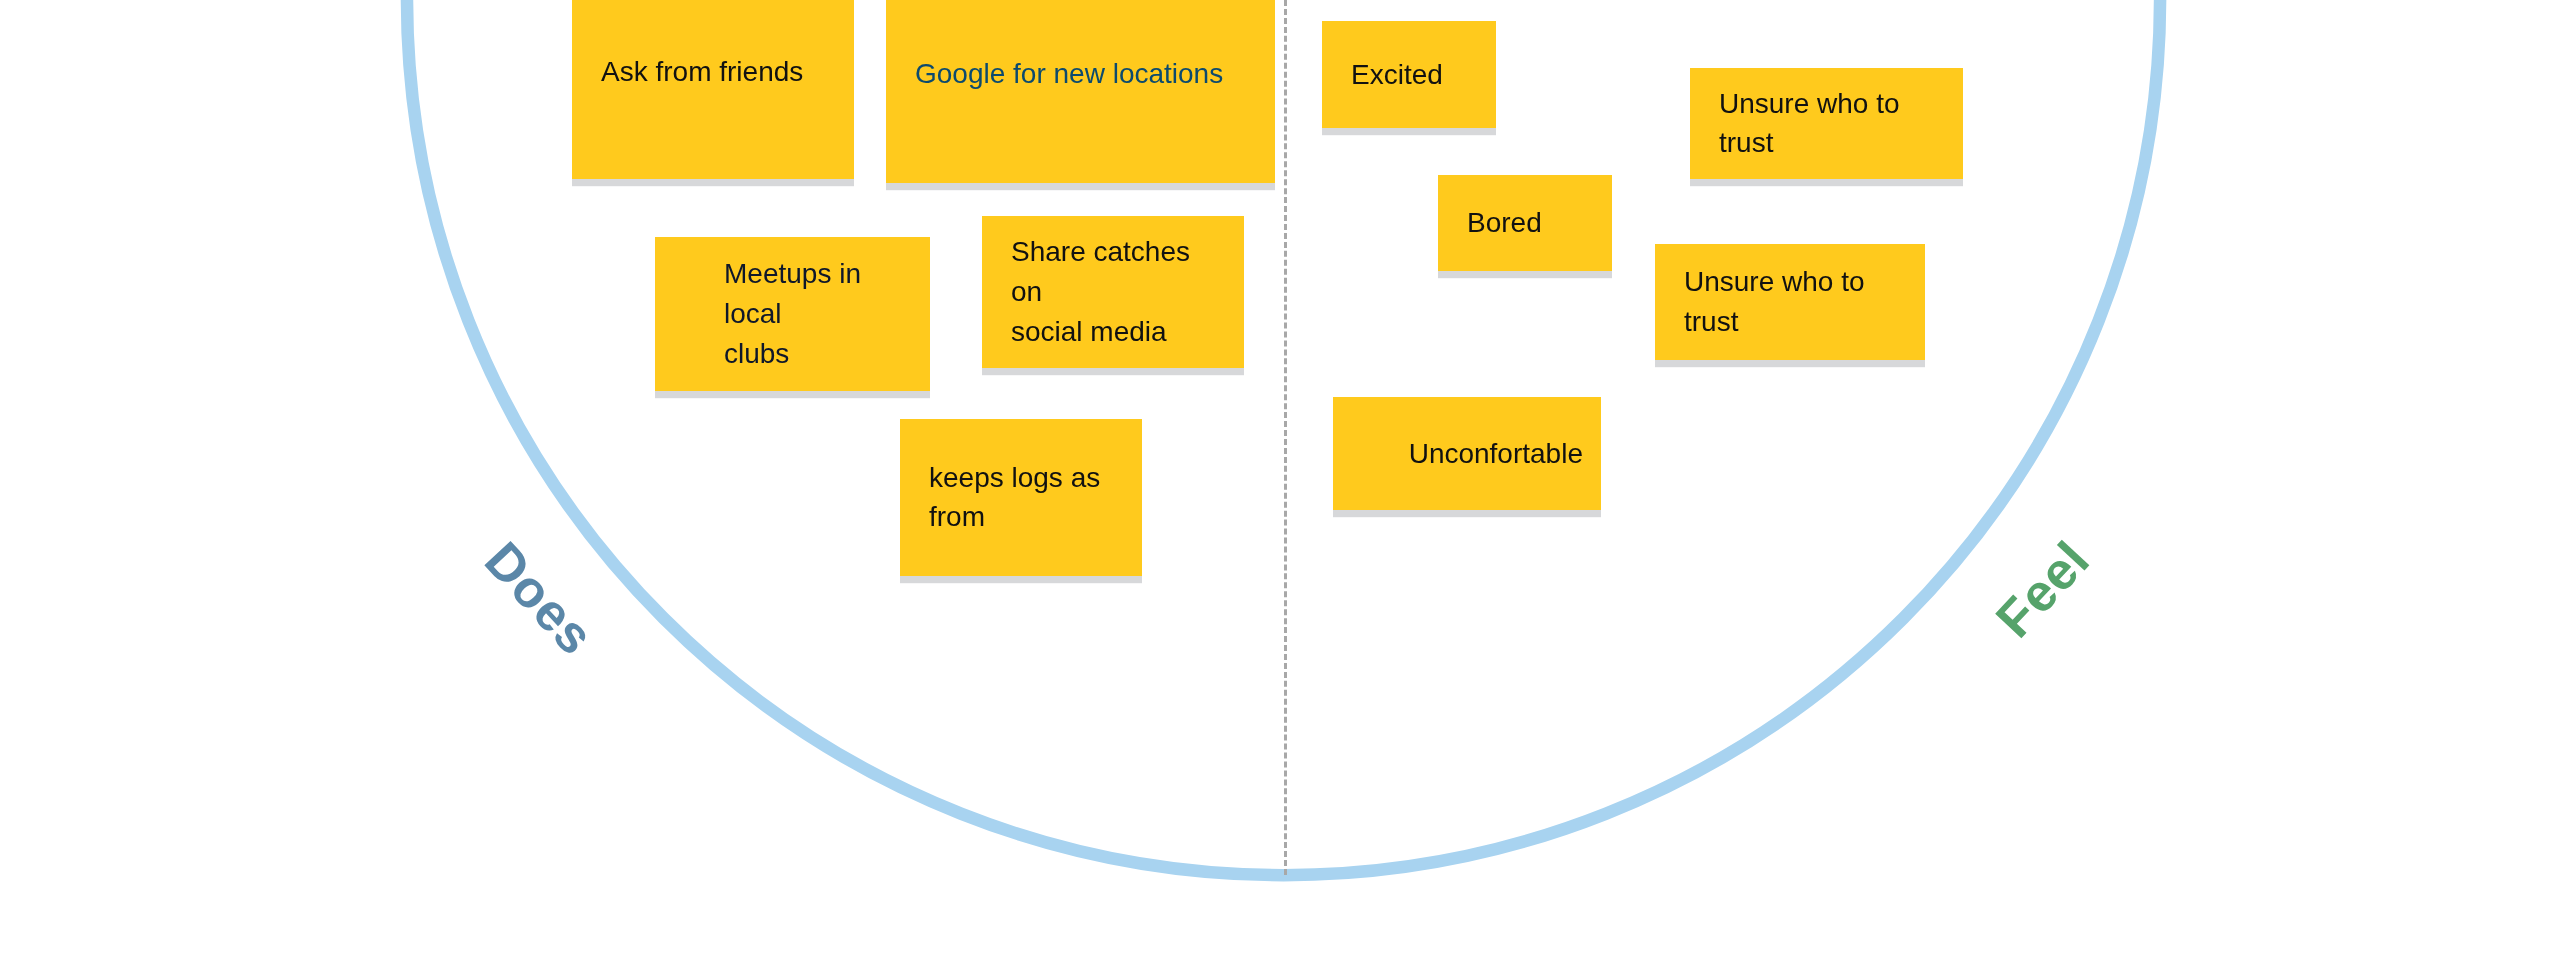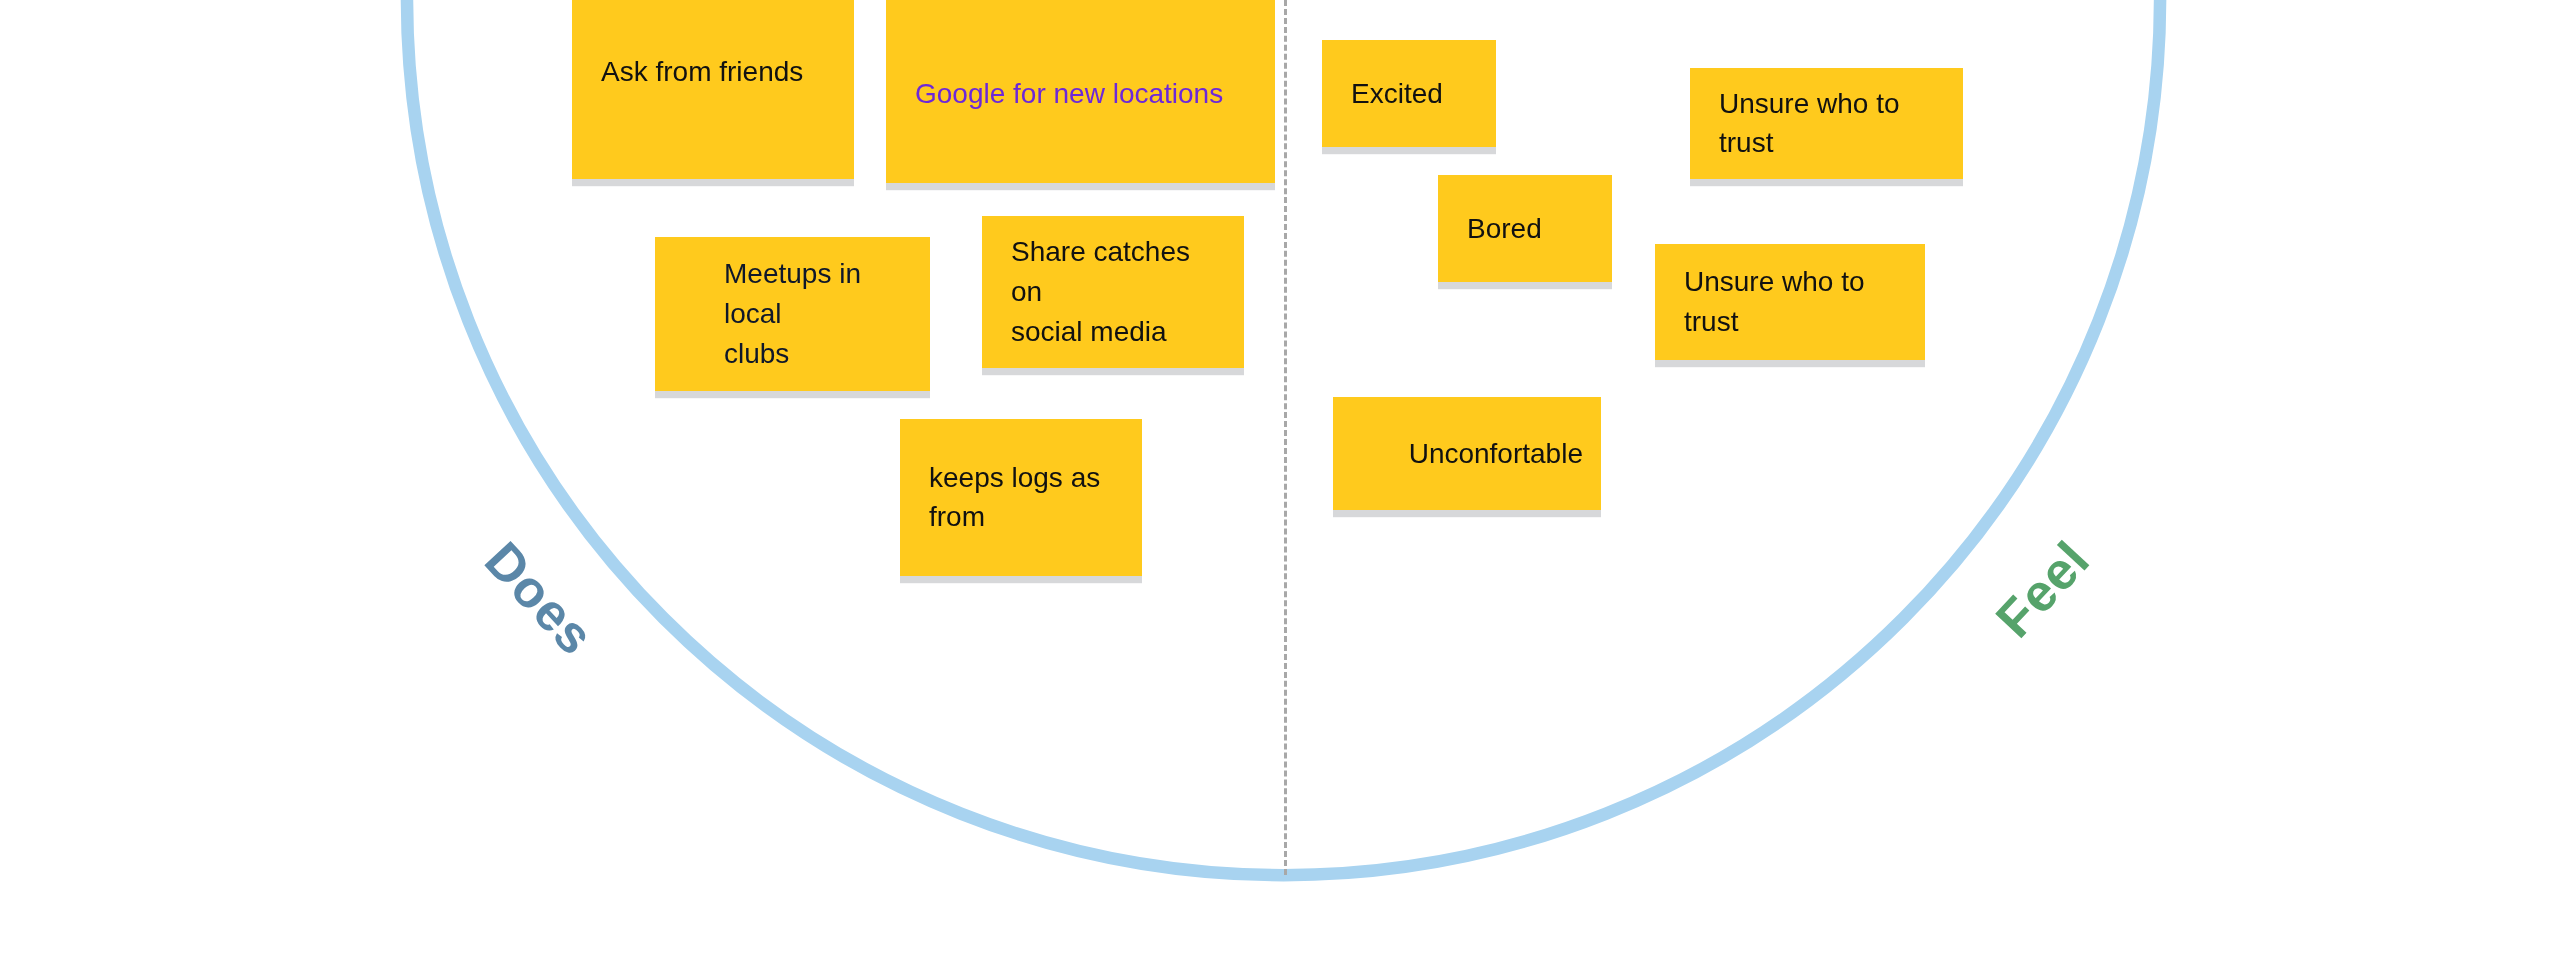--- a/index.html
+++ b/index.html
@@ -83,43 +83,43 @@
   <svg id="arc-svg" viewBox="0 0 2880 1084" preserveAspectRatio="none">
     <circle id="arc-circle" cx="1435" cy="-2" r="980" fill="none" stroke="#a8d3f0" stroke-width="14"></circle>
   </svg>
 
   <div class="divider" id="divider-line" style="left: 1284px; top: 0px; height: 875px; border-left-color: rgb(168, 168, 168);"></div>
 
   <div class="note mid" id="note-does-0" style="left: 572px; top: -36px; width: 282px; height: 215px; background: rgb(255, 202, 29); box-shadow: rgb(215, 216, 218) 0px 7.2px 0px 0px;">
     <span class="note-text" style="color: rgb(17, 17, 17);">Ask from friends</span>
   </div>
   <div class="note mid" id="note-does-1" style="left: 886px; top: -36px; width: 389px; height: 219px; background: rgb(255, 202, 29); box-shadow: rgb(215, 216, 218) 0px 7.2px 0px 0px;">
-    <span class="note-text" style="color: #6d28d9; margin-top: 20px;">Google for new locations</span>
+    <span class="note-text" style="color: #0c4a6e;">Google for new locations</span>
   </div>
   <div class="note mid" id="note-does-2" style="left: 655px; top: 237px; width: 275px; height: 154px; background: rgb(255, 202, 29); box-shadow: rgb(215, 216, 218) 0px 7.2px 0px 0px;">
     <span class="note-text" style="color: #0f172a; margin-left: 40px;">Meetups in local
 clubs</span>
   </div>
   <div class="note mid" id="note-does-3" style="left: 982px; top: 216px; width: 262px; height: 152px; background: rgb(255, 202, 29); box-shadow: rgb(215, 216, 218) 0px 7.2px 0px 0px;">
     <span class="note-text" style="color: rgb(17, 17, 17);">Share catches on
 social media</span>
   </div>
   <div class="note mid" id="note-does-4" style="left: 900px; top: 419px; width: 242px; height: 157px; background: rgb(255, 202, 29); box-shadow: rgb(215, 216, 218) 0px 7.2px 0px 0px;">
     <span class="note-text" style="color: rgb(17, 17, 17);">keeps logs as
 from</span>
   </div>
 
-  <div class="note mid" id="note-feel-0" style="left: 1322px; top: 40px; width: 174px; height: 107px; background: rgb(255, 202, 29); box-shadow: rgb(215, 216, 218) 0px 7.2px 0px 0px;">
+  <div class="note mid" id="note-feel-0" style="left: 1322px; top: 21px; width: 174px; height: 107px; background: rgb(255, 202, 29); box-shadow: rgb(215, 216, 218) 0px 7.2px 0px 0px;">
     <span class="note-text" style="color: rgb(17, 17, 17);">Excited</span>
   </div>
   <div class="note mid" id="note-feel-1" style="left: 1690px; top: 68px; width: 273px; height: 111px; background: rgb(255, 202, 29); box-shadow: rgb(215, 216, 218) 0px 7.2px 0px 0px;">
     <span class="note-text" style="color: rgb(17, 17, 17);">Unsure who to
 trust</span>
   </div>
-  <div class="note mid" id="note-feel-2" style="left: 1438px; top: 175px; width: 174px; height: 107px; background: rgb(255, 202, 29); box-shadow: rgb(215, 216, 218) 0px 7.2px 0px 0px; padding-left: 36px;">
+  <div class="note mid" id="note-feel-2" style="left: 1438px; top: 175px; width: 174px; height: 96px; background: rgb(255, 202, 29); box-shadow: rgb(215, 216, 218) 0px 7.2px 0px 0px; padding-left: 36px;">
     <span class="note-text" style="color: rgb(17, 17, 17);">Bored</span>
   </div>
   <div class="note mid" id="note-feel-3" style="left: 1655px; top: 244px; width: 270px; height: 116px; background: rgb(255, 202, 29); box-shadow: rgb(215, 216, 218) 0px 7.2px 0px 0px;">
     <span class="note-text" style="color: rgb(17, 17, 17);">Unsure who to
 trust</span>
   </div>
   <div class="note mid" id="note-feel-4" style="left: 1333px; top: 397px; width: 268px; height: 113px; background: rgb(255, 202, 29); box-shadow: rgb(215, 216, 218) 0px 7.2px 0px 0px; text-align: right;">
     <span class="note-text" style="color: rgb(17, 17, 17);">Unconfortable</span>
   </div>
 

